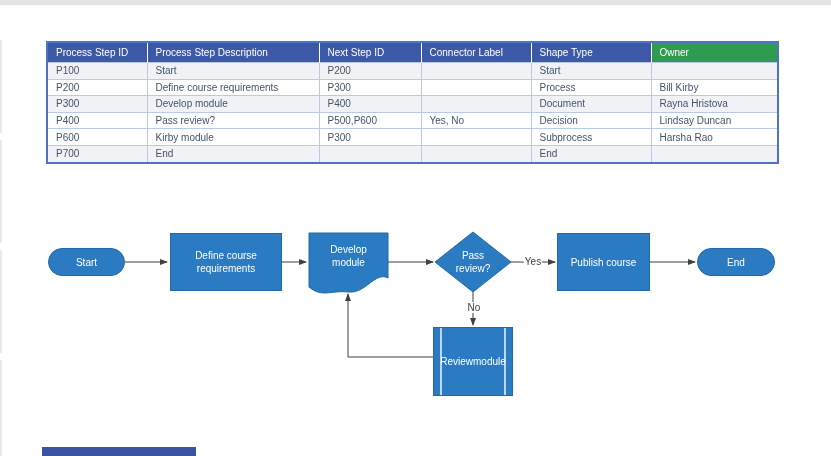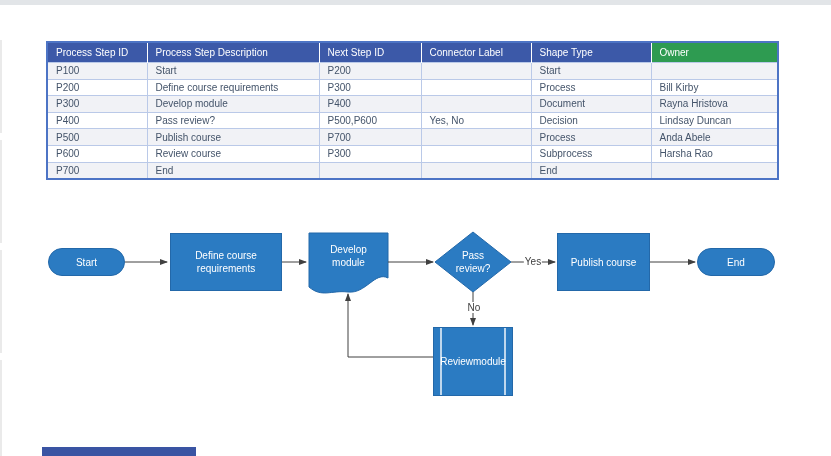--- a/index.html
+++ b/index.html
@@ -106,31 +106,23 @@
           <td>Rayna Hristova</td>
         </tr>
         <tr>
           <td>P400</td>
           <td>Pass review?</td>
           <td>P500,P600</td>
           <td>Yes, No</td>
           <td>Decision</td>
           <td>Lindsay Duncan</td>
         </tr>
-        <tr class="alt">
-          <td>P500</td>
-          <td>Publish course</td>
-          <td>P700</td>
-          <td></td>
-          <td>Process</td>
-          <td>Anda Abele</td>
-        </tr>
         <tr>
           <td>P600</td>
-          <td>Review course</td>
+          <td>Kirby module</td>
           <td>P300</td>
           <td></td>
           <td>Subprocess</td>
           <td>Harsha Rao</td>
         </tr>
         <tr class="alt">
           <td>P700</td>
           <td>End</td>
           <td></td>
           <td></td>

